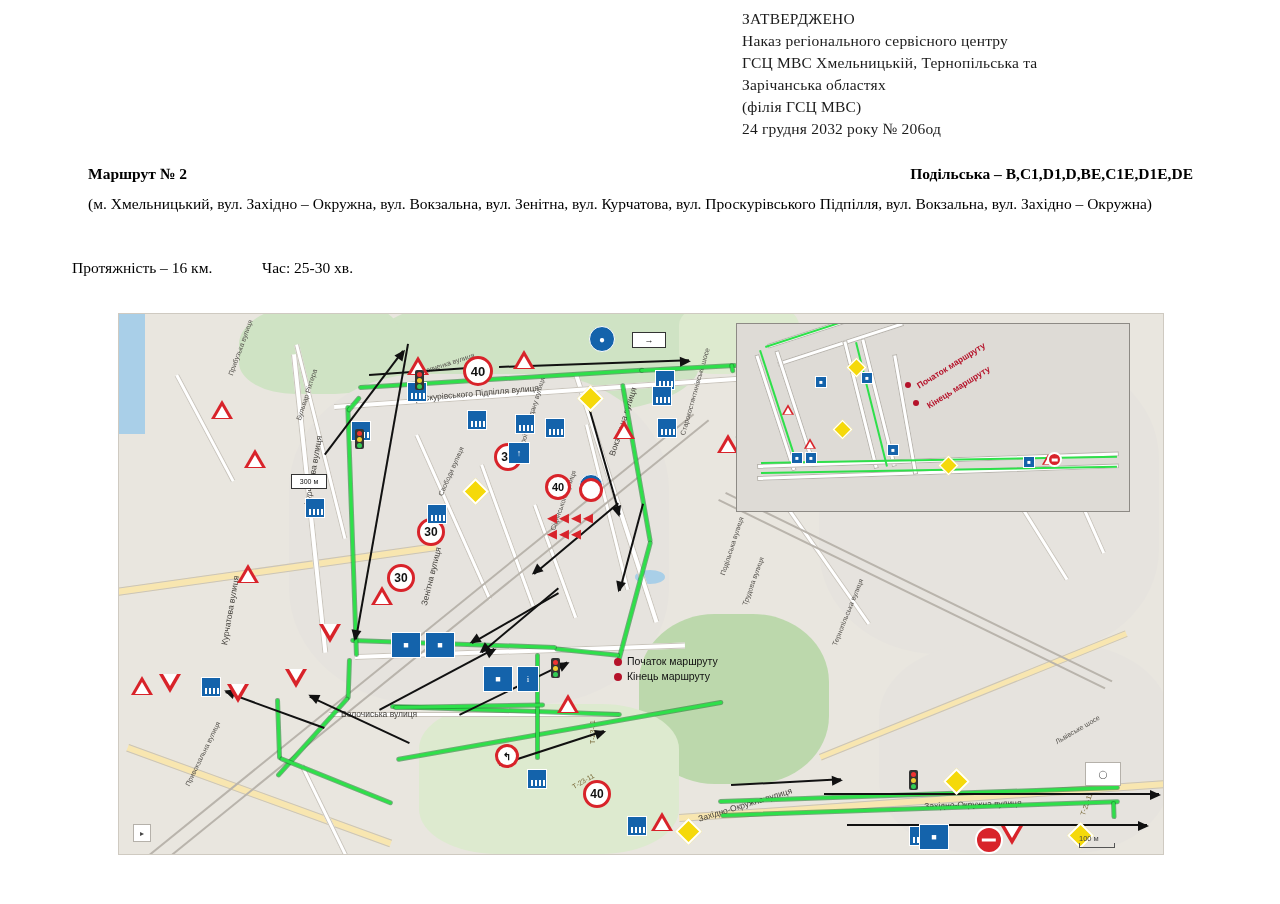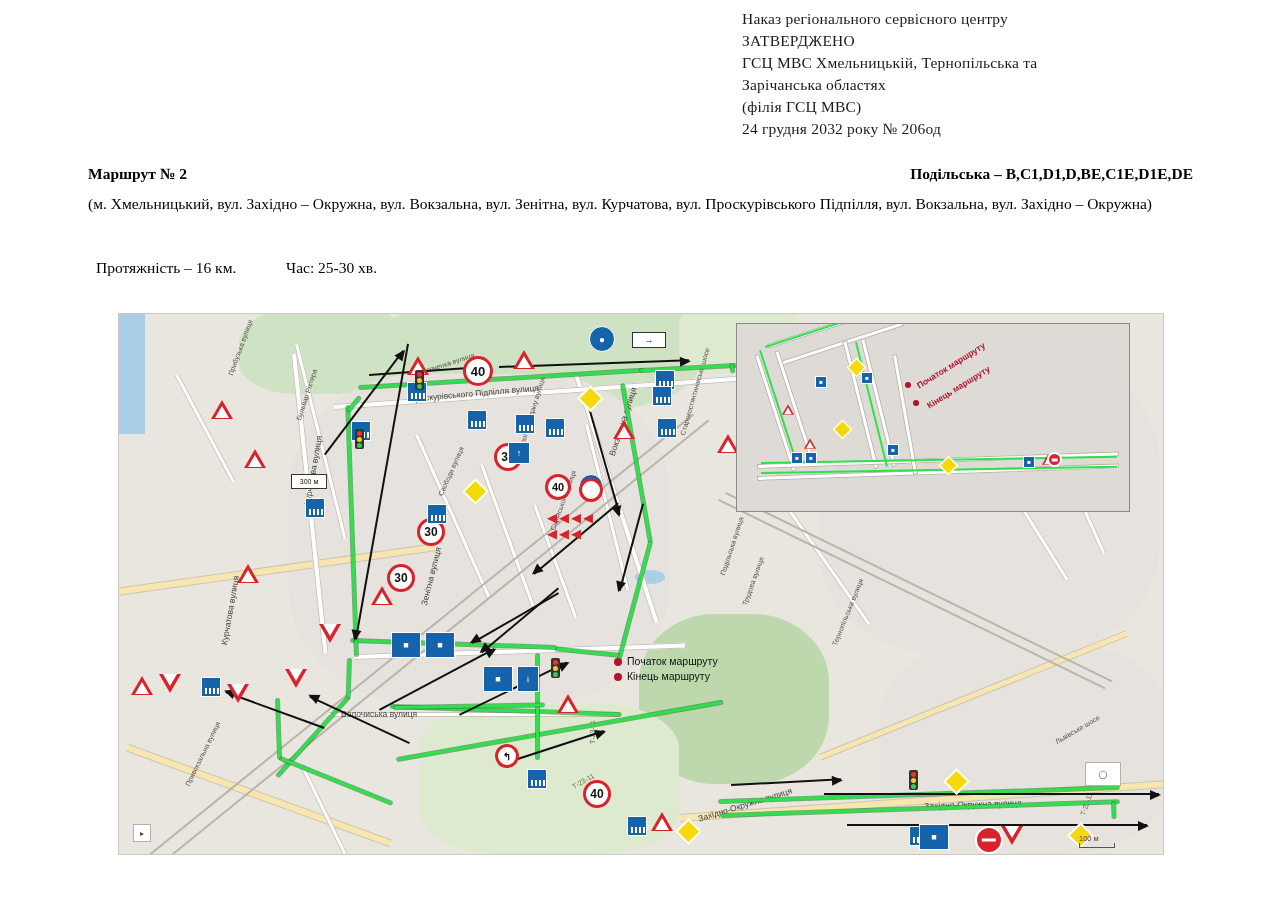--- a/index.html
+++ b/index.html
@@ -49,21 +49,21 @@
   .route-desc {
     position: absolute;
     left: 88px;
     top: 193px;
     width: 1090px;
     font-size: 15.5px;
     line-height: 1.45;
   }
   .route-stats {
     position: absolute;
-    left: 96px;
+    left: 72px;
     top: 259px;
     font-size: 15.5px;
   }
   .route-stats span.gap { display: inline-block; width: 42px; }
 
   
   .map-wrap {
     position: absolute;
     left: 118px;
     top: 313px;
@@ -296,22 +296,22 @@
     color: #444;
   }
   .scalebar .bar {
     height: 4px; border: 1px solid #555; border-top: none; width: 34px;
   }
 </style>
 </head>
 <body>
 
 <div class="approval">
+  <div>ЗАТВЕРДЖЕНО</div>
   <div>Наказ регіонального сервісного центру</div>
-  <div>ЗАТВЕРДЖЕНО</div>
   <div>ГСЦ МВС Хмельницькій, Тернопільська та</div>
   <div>Зарічанська областях</div>
   <div>(філія  ГСЦ МВС)</div>
   <div>24 грудня 2032 року № 206од</div>
 </div>
 
 <div class="head-row">
   <div class="h-left">Маршрут № 2</div>
   <div class="h-right">Подільська – B,C1,D1,D,BE,C1E,D1E,DE</div>
 </div>

